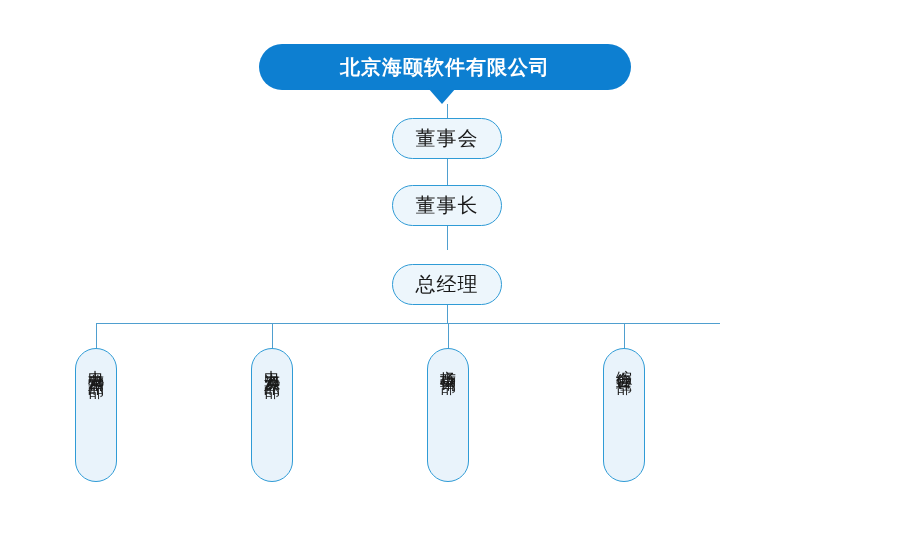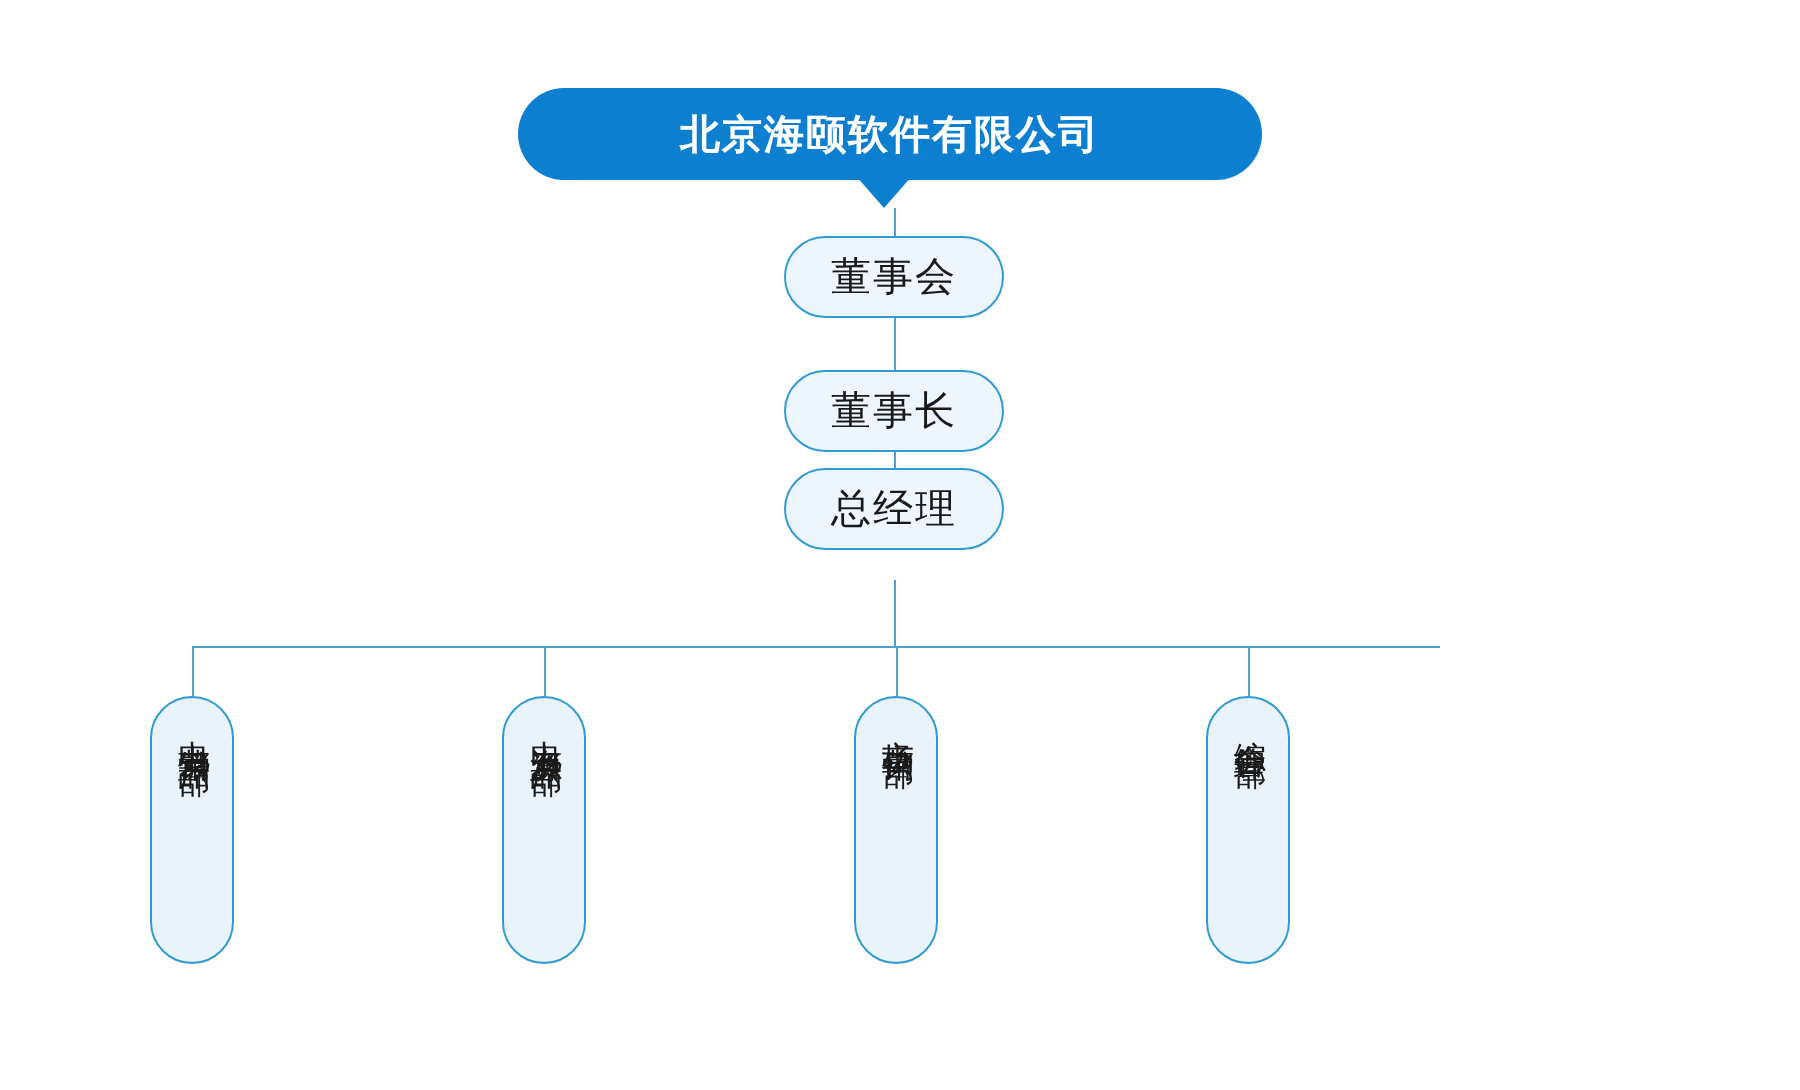--- a/index.html
+++ b/index.html
@@ -43,21 +43,21 @@
     background: #edf6fc;
     border: 1.5px solid #2f9bd6;
     border-radius: 22px;
     display: flex; align-items: center; justify-content: center;
     font-size: 20px;
     color: #1a1a1a;
     letter-spacing: 1px;
   }
   .oval-1 { top: 118px; }
   .oval-2 { top: 185px; }
-  .oval-3 { top: 234px; }
+  .oval-3 { top: 264px; }
 
   
   .vline { position: absolute; width: 1px; background: #4f9fcf; }
   .hline { position: absolute; height: 1px; background: #4f9fcf; }
   .v-pointer  { left: 447px; top: 104px; height: 14px; }
   .v-seg-1    { left: 447px; top: 158px; height: 27px; }
   .v-seg-2    { left: 447px; top: 225px; height: 25px; }
   .v-seg-3    { left: 447px; top: 290px; height: 33px; }
   .h-rail     { left: 96px;  top: 323px; width: 705px; }
   .v-drop-1   { left: 96px;  top: 324px; height: 24px; }

